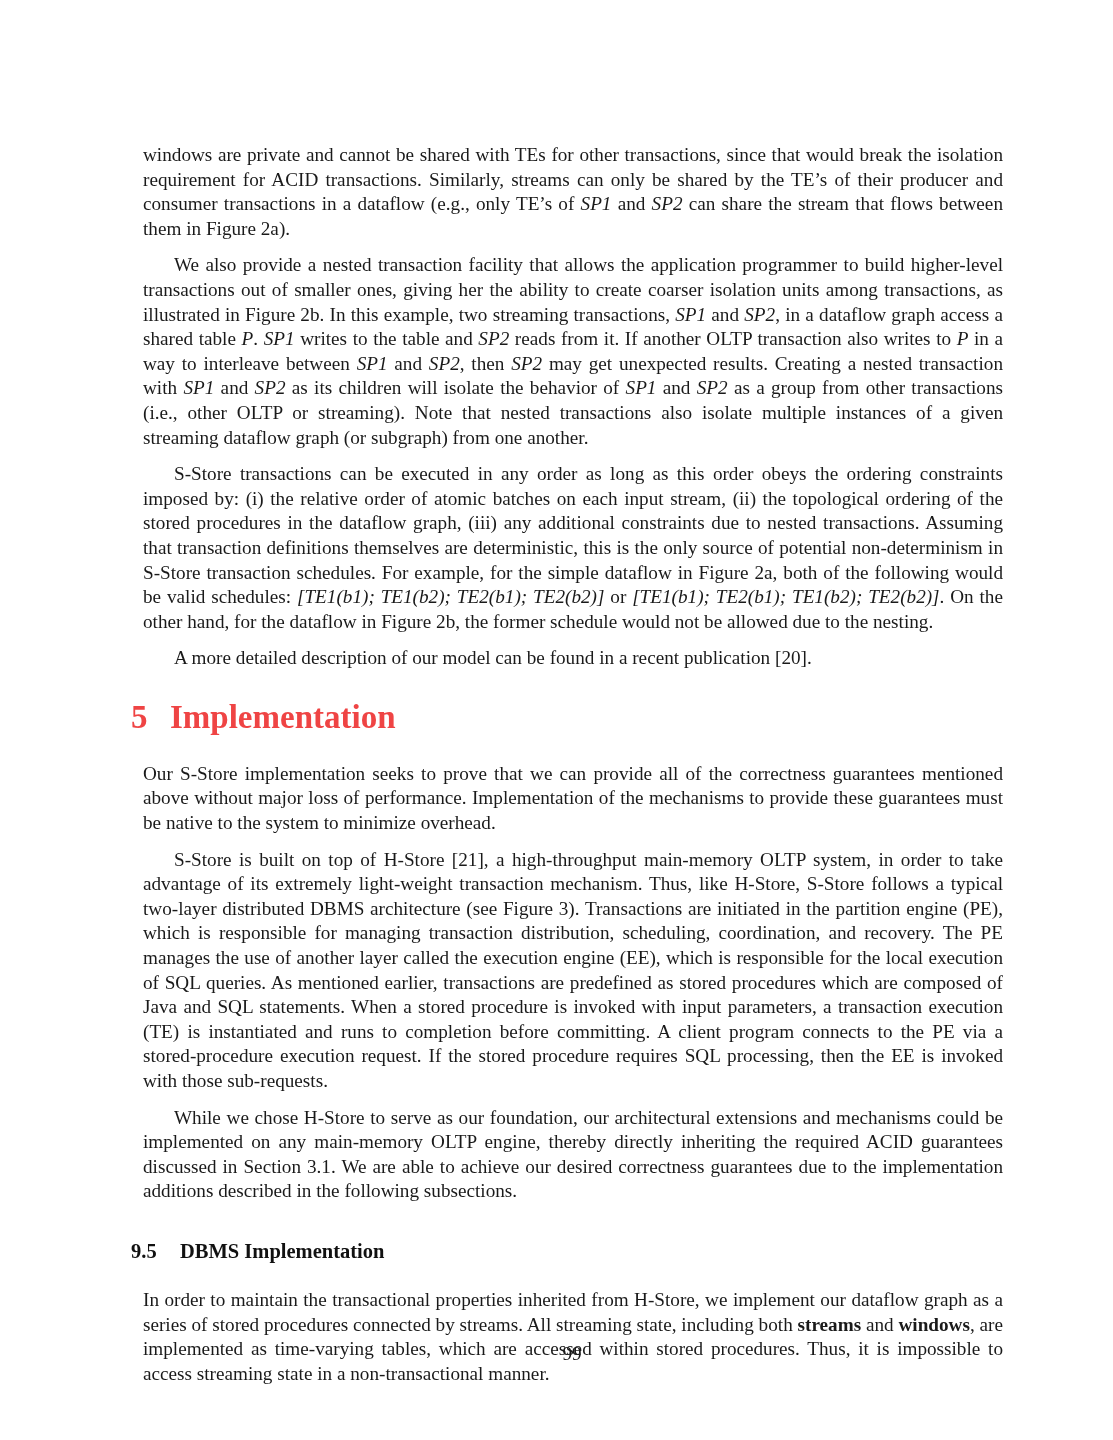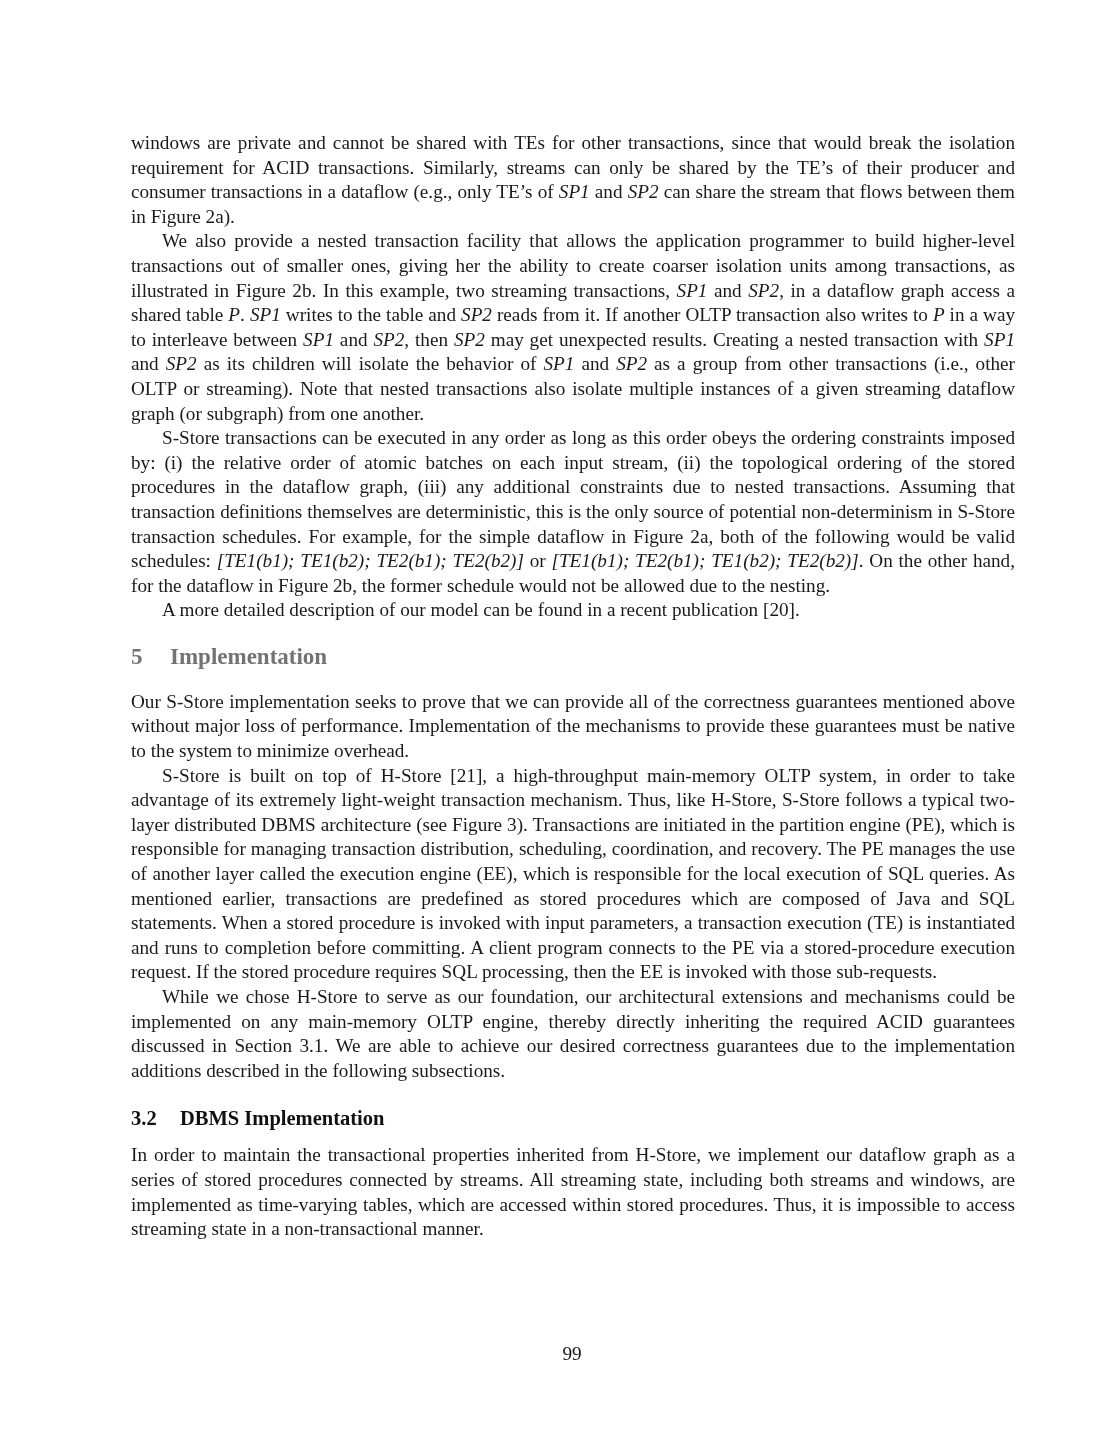--- a/index.html
+++ b/index.html
@@ -2,27 +2,27 @@
 <html><head>
 <meta charset="utf-8">
 <style>
   html, body { margin: 0; padding: 0; background: #ffffff; }
   body { width: 1113px; height: 1440px; position: relative; overflow: hidden; }
   .page {
     position: absolute; left: 131px; top: 131px; width: 884px;
     font-family: "Liberation Serif", serif; font-size: 19.2px; line-height: 24.6px;
     color: #1a1a1a; text-align: justify;
   }
-  .page p { margin: 0; }
+  .page p { margin: 12px; }
   .indent { text-indent: 31px; }
   .it { font-style: italic; }
-  .bf { font-weight: normal; }
+  .bf { font-weight: bold; }
   h2.section {
     margin: 0; font-family: "Liberation Serif", serif; font-weight: bold;
-    font-size: 23px; line-height: 30px; color: #737373;
+    font-size: 33px; line-height: 30px; color: #ef4444;
     padding-top: 19px; padding-bottom: 18px;
   }
   h3.subsection {
     margin: 0; font-family: "Liberation Serif", serif; font-weight: bold;
     font-size: 20.5px; line-height: 26px; color: #111;
     padding-top: 22px; padding-bottom: 12px;
   }
   .secnum { display: inline-block; width: 39px; }
   .subnum { display: inline-block; width: 49px; }
   .pagenum {
@@ -42,18 +42,18 @@
   <p class="indent"><span>S-Store transactions can be executed in any order as long as this order obeys the ordering constraints imposed by: (i) the relative order of atomic batches on each input stream, (ii) the topological ordering of the stored procedures in the dataflow graph, (iii) any additional constraints due to nested transactions. Assuming that transaction definitions themselves are deterministic, this is the only source of potential non-determinism in S-Store transaction schedules. For example, for the simple dataflow in Figure 2a, both of the following would be valid schedules: </span><span class="it">[TE1(b1); TE1(b2); TE2(b1); TE2(b2)]</span><span> or </span><span class="it">[TE1(b1); TE2(b1); TE1(b2); TE2(b2)]</span><span>. On the other hand, for the dataflow in Figure 2b, the former schedule would not be allowed due to the nesting.</span></p>
 
   <p class="indent">A more detailed description of our model can be found in a recent publication [20].</p>
 
   <h2 class="section"><span class="secnum">5</span><span>Implementation</span></h2>
 
   <p>Our S-Store implementation seeks to prove that we can provide all of the correctness guarantees mentioned above without major loss of performance. Implementation of the mechanisms to provide these guarantees must be native to the system to minimize overhead.</p>
   <p class="indent">S-Store is built on top of H-Store [21], a high-throughput main-memory OLTP system, in order to take advantage of its extremely light-weight transaction mechanism. Thus, like H-Store, S-Store follows a typical two-layer distributed DBMS architecture (see Figure 3). Transactions are initiated in the partition engine (PE), which is responsible for managing transaction distribution, scheduling, coordination, and recovery. The PE manages the use of another layer called the execution engine (EE), which is responsible for the local execution of SQL queries. As mentioned earlier, transactions are predefined as stored procedures which are composed of Java and SQL statements. When a stored procedure is invoked with input parameters, a transaction execution (TE) is instantiated and runs to completion before committing. A client program connects to the PE via a stored-procedure execution request. If the stored procedure requires SQL processing, then the EE is invoked with those sub-requests.</p>
   <p class="indent">While we chose H-Store to serve as our foundation, our architectural extensions and mechanisms could be implemented on any main-memory OLTP engine, thereby directly inheriting the required ACID guarantees discussed in Section 3.1. We are able to achieve our desired correctness guarantees due to the implementation additions described in the following subsections.</p>
 
-  <h3 class="subsection"><span class="subnum">3.2</span><span>DBMS Implementation</span></h3>
+  <h3 class="subsection"><span class="subnum">9.5</span><span>DBMS Implementation</span></h3>
 
   <p><span>In order to maintain the transactional properties inherited from H-Store, we implement our dataflow graph as a series of stored procedures connected by streams. All streaming state, including both </span><span class="bf">streams</span><span> and </span><span class="bf">windows</span><span>, are implemented as time-varying tables, which are accessed within stored procedures. Thus, it is impossible to access streaming state in a non-transactional manner.</span></p>
 </div>
 
 <div class="pagenum">99</div>
 
 </body></html>

